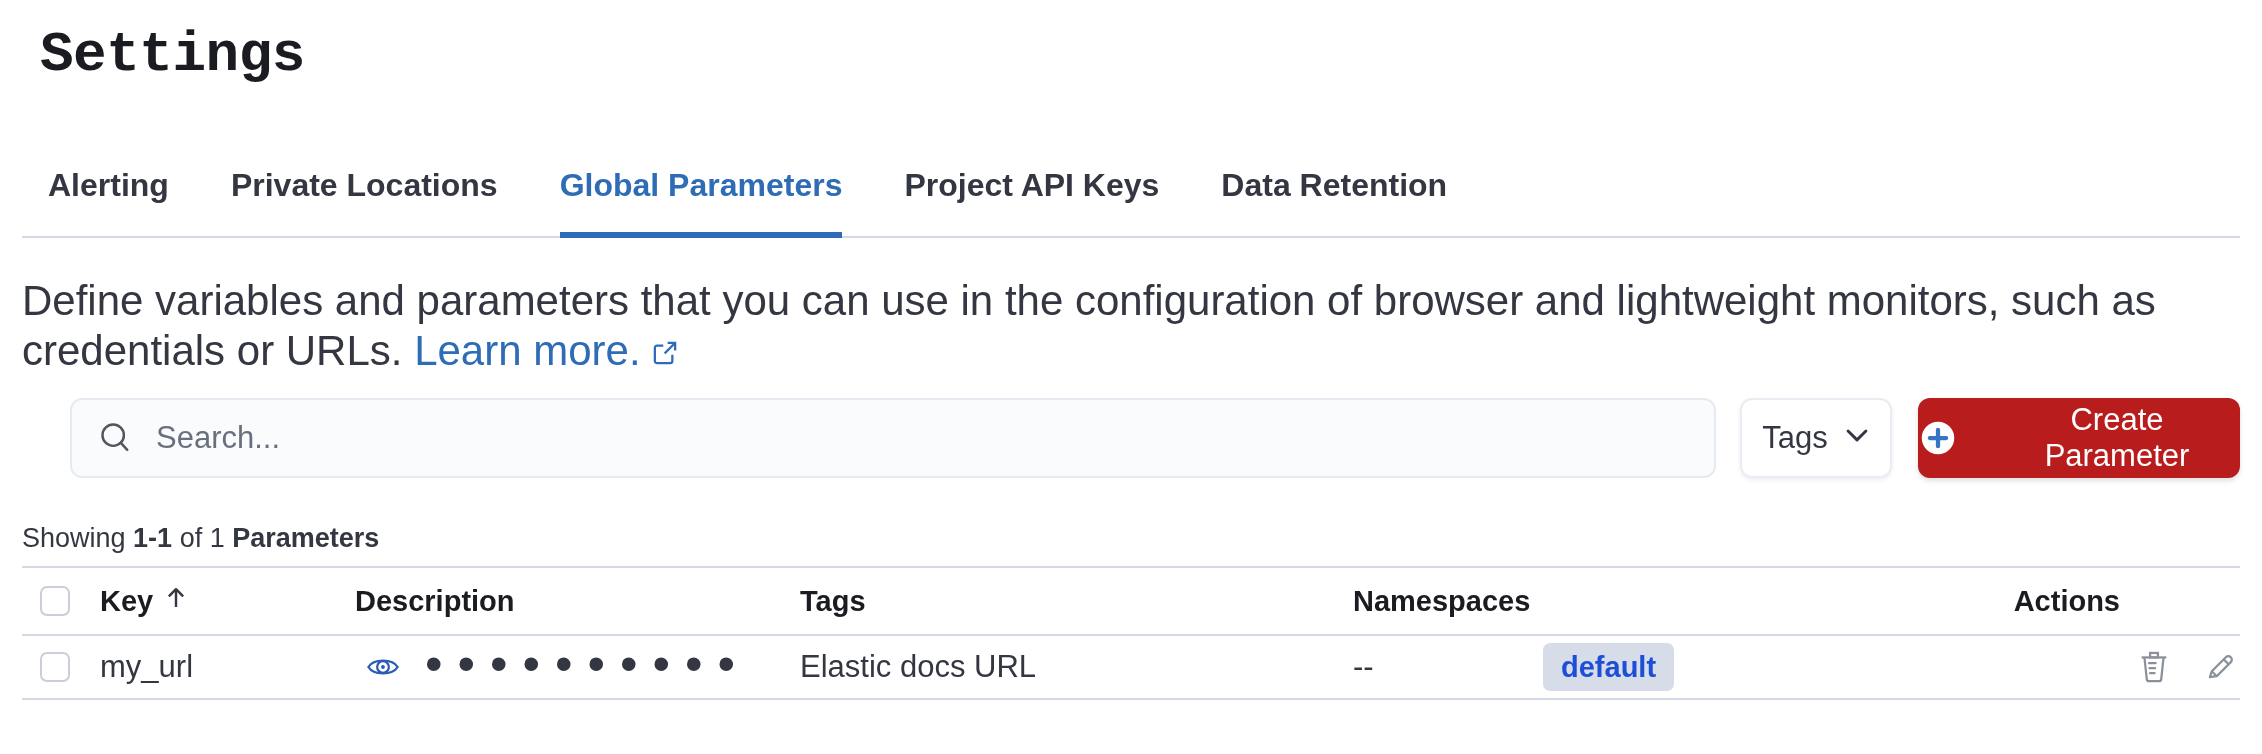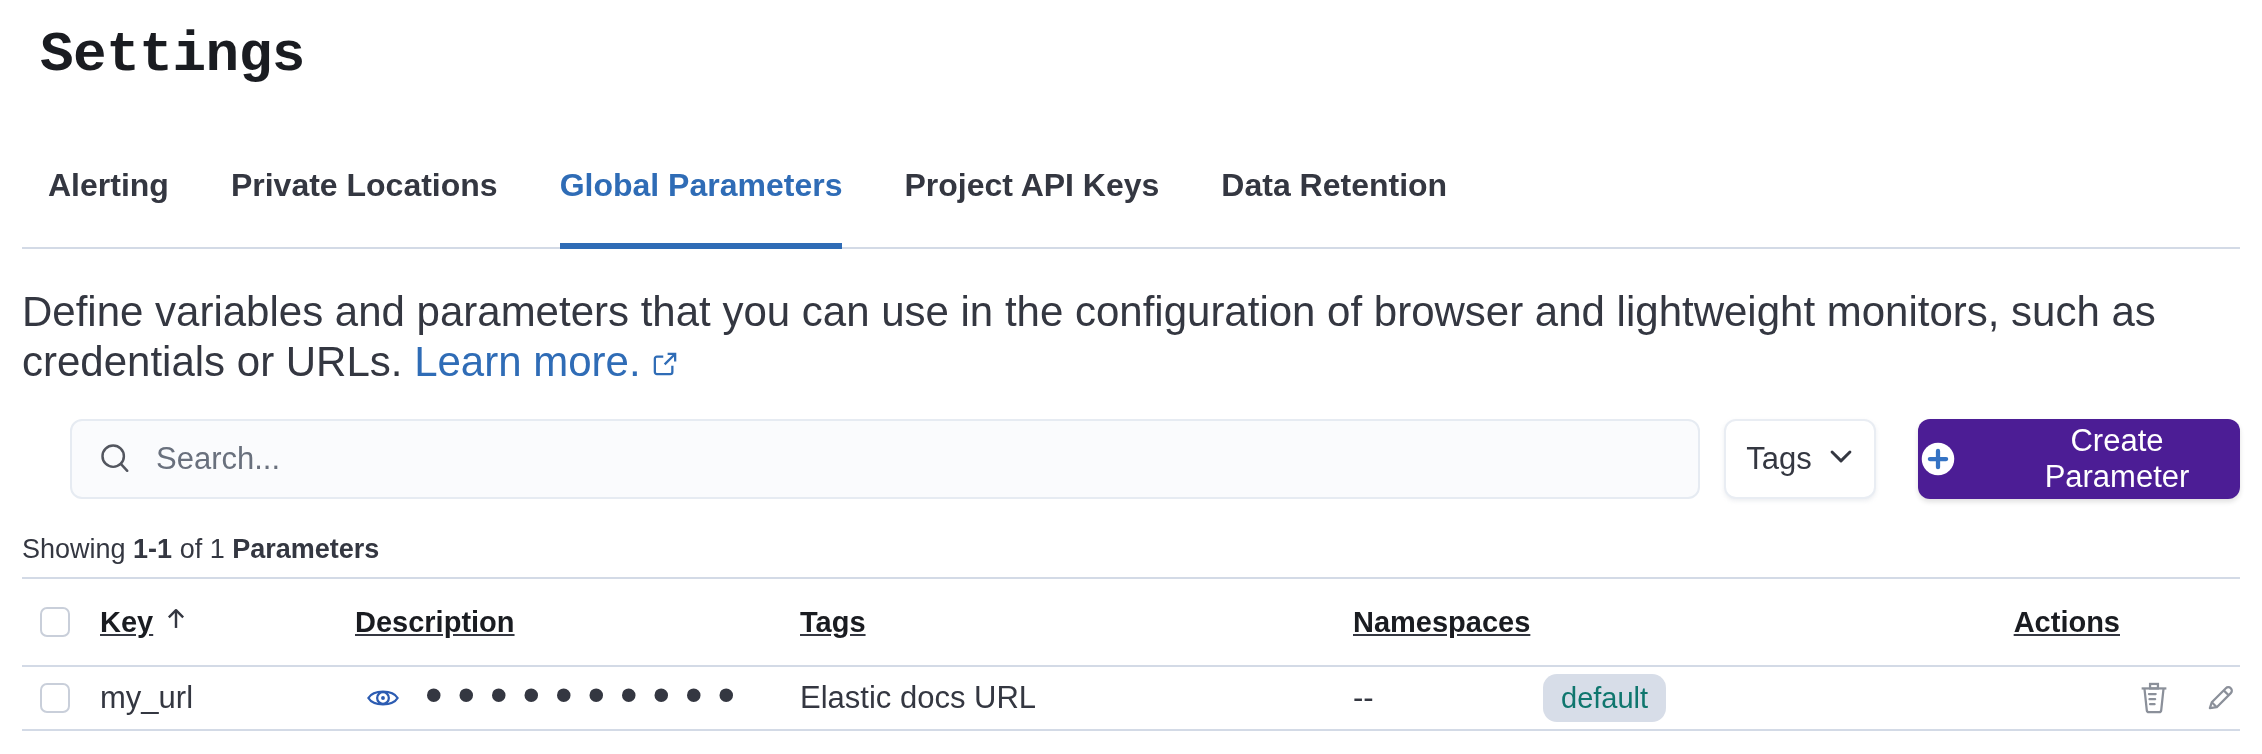--- a/index.html
+++ b/index.html
@@ -19,92 +19,92 @@
   }
 
   
   .tabs {
     display: flex; gap: 62px;
     margin-top: 80px; padding-left: 26px;
     border-bottom: 2px solid #d3dae6;
   }
   .tab {
     font-size: 32px; font-weight: 700; line-height: 38px;
-    padding-bottom: 39px; cursor: pointer; color: #343741;
+    padding-bottom: 28px; cursor: pointer; color: #343741;
     border-bottom: 6px solid transparent; margin-bottom: -2px;
   }
   .tab.active { color: #2f6cb6; border-bottom-color: #2f6cb6; }
 
   
   .description {
     margin-top: 38px; max-width: 2220px;
     font-size: 42px; line-height: 50px; color: #343741;
   }
   .description a { color: #2f6cb6; text-decoration: none; }
   .ext-icon { display: inline-block; vertical-align: -2px; margin-left: 10px; }
 
   
-  .controls { display: flex; align-items: flex-start; margin-top: 30px; height: 59px; padding-left: 48px; }
+  .controls { display: flex; align-items: center; margin-top: 30px; height: 59px; padding-left: 48px; }
   .search-wrap { position: relative; flex: 1; }
   .search-input {
     width: 100%; height: 80px;
     background: #fafbfd;
     border: 2px solid #e6ebf2; border-radius: 12px;
     font-family: inherit; font-size: 31px; color: #343741;
     padding: 0 24px 0 84px; outline: none;
   }
   .search-input::placeholder { color: #69707d; }
   .search-icon { position: absolute; left: 28px; top: 22px; }
 
   .tags-button {
     margin-left: 24px; width: 152px; height: 80px;
     background: #fff; border: 2px solid #e9edf3; border-radius: 12px;
     box-shadow: 0 2px 4px rgba(152,162,179,0.18);
     display: flex; align-items: center; justify-content: center; gap: 16px;
     font-size: 31px; color: #343741; cursor: pointer;
   }
   .create-button {
-    margin-left: 42px; width: 322px; height: 80px;
-    background: #4c1d95; border: none; border-radius: 12px;
+    margin-left: 26px; width: 322px; height: 80px;
+    background: #b91c1c; border: none; border-radius: 12px;
     display: flex; align-items: center; justify-content: center; gap: 36px;
     font-family: inherit; font-size: 31px; font-weight: 500; color: #fff; cursor: pointer;
     box-shadow: 0 3px 5px rgba(0,0,0,0.12);
   }
 
   
   .summary { margin-top: 56px; font-size: 27px; color: #343741; }
   .summary b { font-weight: 700; }
 
   
   .table { margin-top: 12px; border-top: 2px solid #d3dae6; }
   .tr {
     display: grid;
     grid-template-columns: 78px 255px 445px 553px 190px 577px 120px;
     align-items: center;
     border-bottom: 2px solid #d3dae6;
   }
-  .tr.head { height: 88px; text-decoration: underline; }
+  .tr.head { height: 68px; }
   .tr.row  { height: 64px; }
   .th { font-size: 29px; font-weight: 700; color: #1a1c21; display: flex; align-items: center; gap: 10px; }
   .td { font-size: 31px; color: #343741; }
   .th.actions, .td.actions { justify-self: end; display: flex; align-items: center; }
   .checkbox {
     width: 30px; height: 30px; margin-left: 18px;
     border: 2px solid #c9cfda; border-radius: 7px; background: #fff; cursor: pointer;
   }
   .value-cell { display: flex; align-items: center; }
   .eye-button { background: none; border: none; cursor: pointer; padding: 0; margin-left: 10px; display: flex; }
   .masked {
     margin-left: 24px; font-size: 50px; letter-spacing: 15px;
     line-height: 0; position: relative; top: -3px; color: #343741;
     white-space: nowrap;
   }
   .badge {
-    display: inline-block; background: #d7dde8; border-radius: 14px;
-    padding: 7px 18px; font-size: 29px; color: #0f766e; line-height: 34px;
+    display: inline-block; background: #d7dde8; border-radius: 7px;
+    padding: 7px 18px; font-size: 29px; color: #1d4ed8; line-height: 34px; font-weight: bold;
   }
   .icon-btn { background: none; border: none; padding: 0; cursor: pointer; display: flex; }
   .td.actions { gap: 30px; padding-right: 2px; }
 </style>
 </head>
 <body>
 
 <div class="page">
 
   <h1 class="page-title">Settings</h1>

